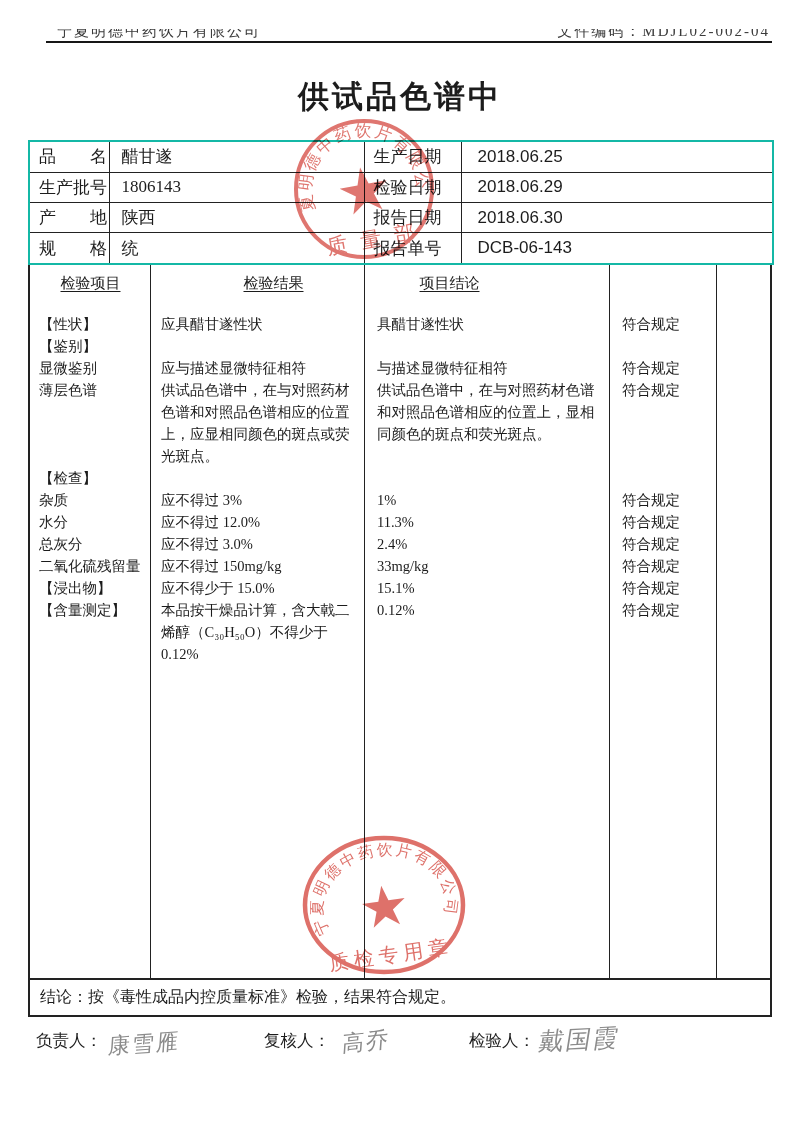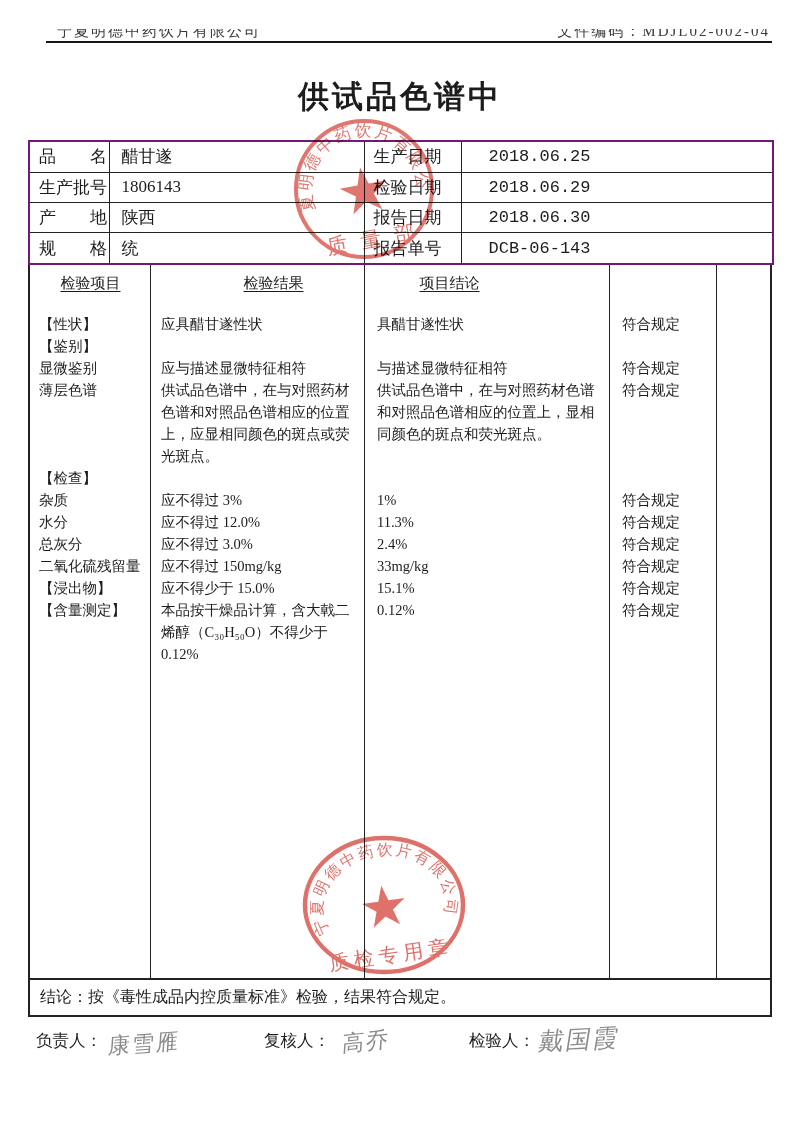--- a/index.html
+++ b/index.html
@@ -10,25 +10,25 @@
   .ph-right{position:absolute;right:30px;top:29px;height:13px;overflow:hidden;text-align:right;}
   .ph-left span,.ph-right span{display:block;transform:translateY(-7px);font-size:15px;color:#3a3a3a;letter-spacing:2px;}
   .ph-rule{position:absolute;left:46px;top:41px;width:726px;height:2px;background:#161616;}
   
   .title{position:absolute;left:0;top:76px;width:100%;margin:0;text-align:center;
          font-size:31px;font-weight:bold;letter-spacing:3px;}
   
   .info-table{position:absolute;left:28px;top:140px;border-collapse:collapse;table-layout:fixed;
               width:744px;height:125px;}
   .info-table td{border:1.5px solid #222;font-size:17px;padding:0;vertical-align:middle;}
-  .info-table{border:2px solid #701a75;}
+  .info-table{border:2px solid #14b8a6;}
   .info-table td.lab1{padding-left:9px;}
   .info-table td.val1{padding-left:12px;}
   .info-table td.lab2{padding-left:9px;}
-  .info-table td.val2{padding-left:27px;font-family:Liberation Mono, monospace;}
+  .info-table td.val2{padding-left:16px;font-family:Liberation Sans, sans-serif;}
   
   .main-table{position:absolute;left:28px;top:265px;width:744px;height:715px;box-sizing:border-box;
               border:2px solid #222;border-top:none;}
   .vline{position:absolute;top:0;bottom:0;width:1.5px;background:#222;}
   .v1{left:119.5px}.v2{left:333.5px}.v3{left:578.5px}.v4{left:685.5px}
   .mt-header{display:flex;height:36px;align-items:center;font-size:15px;}
   .mt-header span{display:block;text-align:center;text-decoration:underline;text-underline-offset:3px;}
   .h1{width:121px}.h2{width:214px}.h3{width:245px}.h4{width:107px}
   .mt-body{padding-top:12px;font-size:14.5px;line-height:22px;}
   .mt-row{display:flex;align-items:flex-start;}

